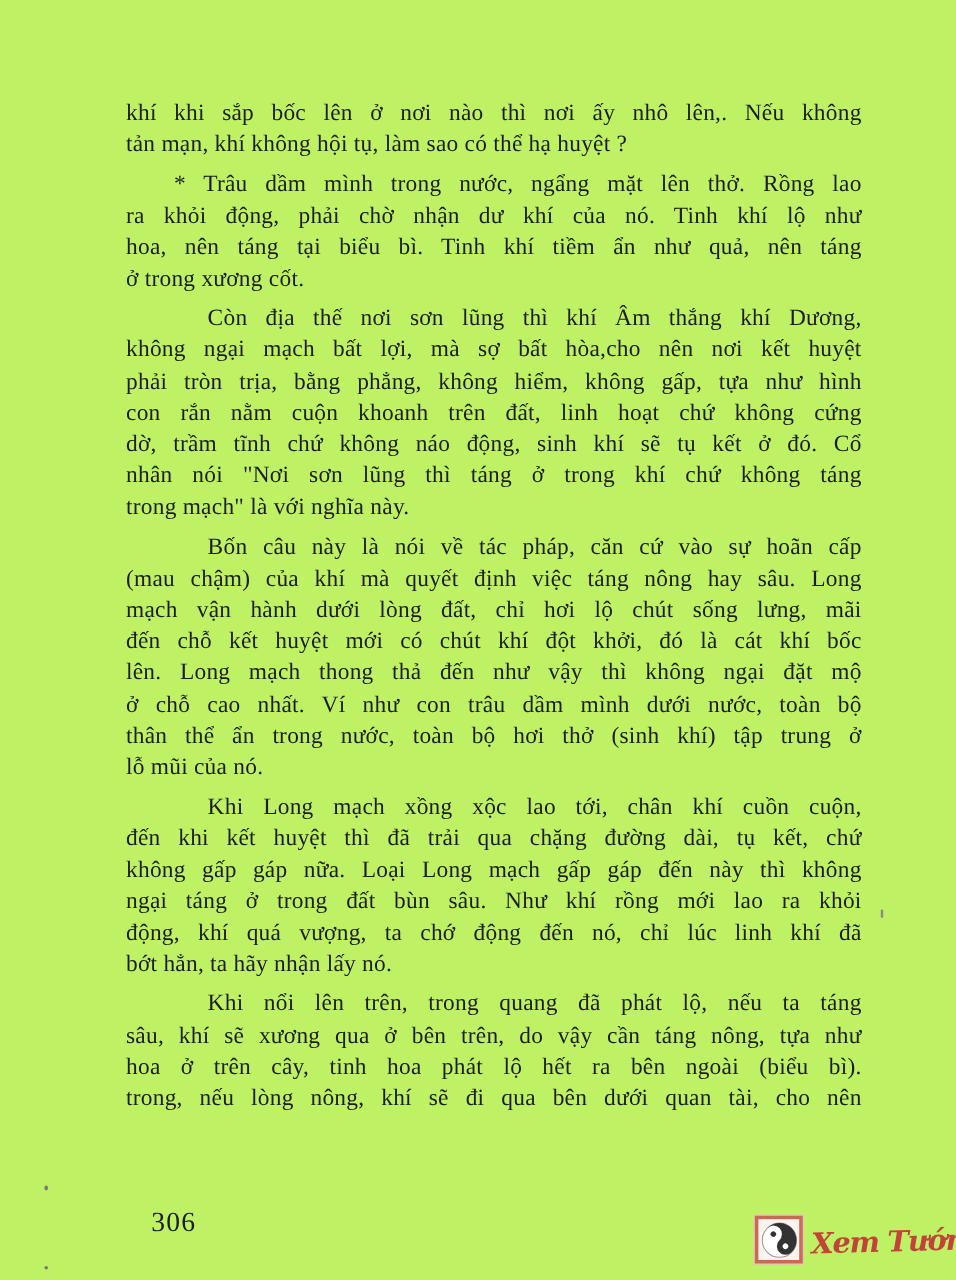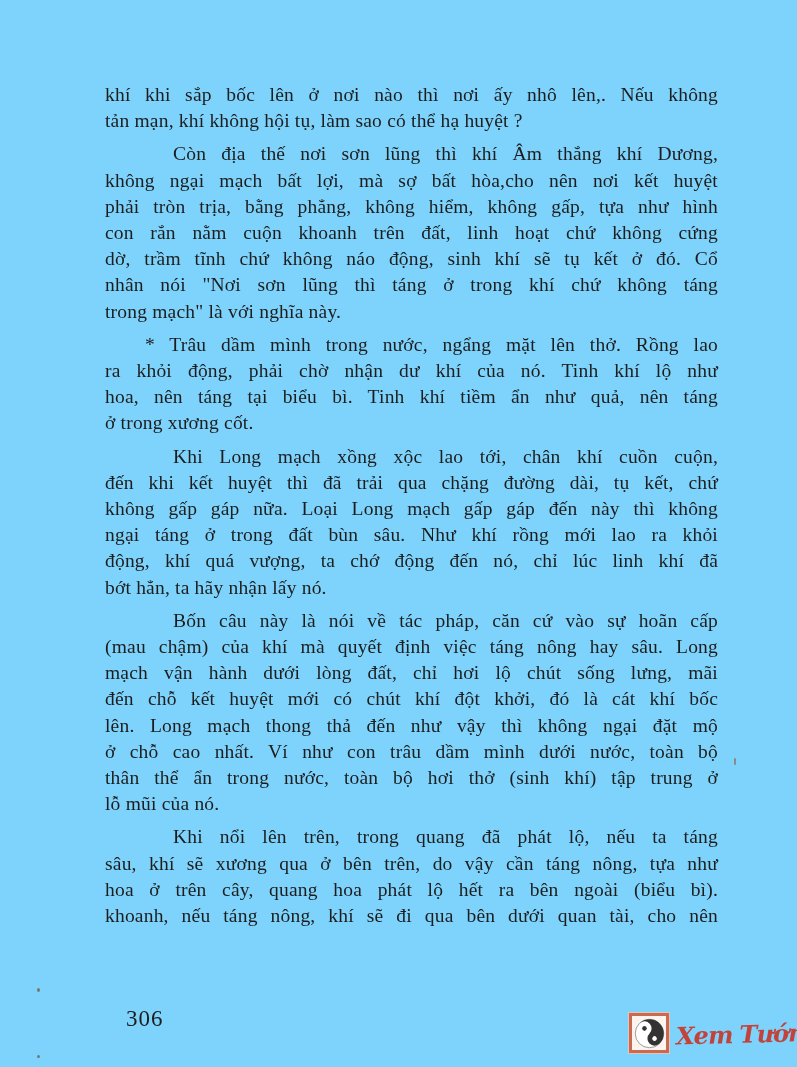--- a/index.html
+++ b/index.html
@@ -1,21 +1,21 @@
 <!DOCTYPE html>
 <html><head>
 <meta charset="utf-8">
 <style>
   html,body{margin:0;padding:0;}
   body{
     width:797px;height:1067px;position:relative;overflow:hidden;
     background:#fefefe;
     font-family:"Liberation Serif","DejaVu Serif",serif;
   }
-  .page{position:absolute;inset:0;background:#7dd3fc;}
+  .page{position:absolute;inset:0;background:#bef264;}
   .text-block{
     position:absolute;left:105px;top:82px;width:613px;
     color:#1d1d1d;font-size:19.5px;line-height:26.2px;
     letter-spacing:0.2px;
   }
   .para{margin:0 0 0 0;padding:0;}
   .para + .para{margin-top:7px;}
   .line{
     text-align:justify;
     -moz-text-align-last:justify;
@@ -56,61 +56,61 @@
 <div class="page">
 
   <div class="text-block">
 
     <div class="para">
       <div class="line">khí khi sắp bốc lên ở nơi nào thì nơi ấy nhô lên,. Nếu không</div>
       <div class="line short">tản mạn, khí không hội tụ, làm sao có thể hạ huyệt ?</div>
     </div>
 
     <div class="para">
+      <div class="line ind-sm">* Trâu dầm mình trong nước, ngẩng mặt lên thở. Rồng lao</div>
+      <div class="line">ra khỏi động, phải chờ nhận dư khí của nó. Tinh khí lộ như</div>
+      <div class="line">hoa, nên táng tại biểu bì. Tinh khí tiềm ẩn như quả, nên táng</div>
+      <div class="line short">ở trong xương cốt.</div>
+    </div>
+
+    <div class="para">
       <div class="line ind">Còn địa thế nơi sơn lũng thì khí Âm thắng khí Dương,</div>
       <div class="line">không ngại mạch bất lợi, mà sợ bất hòa,cho nên nơi kết huyệt</div>
       <div class="line">phải tròn trịa, bằng phẳng, không hiểm, không gấp, tựa như hình</div>
       <div class="line">con rắn nằm cuộn khoanh trên đất, linh hoạt chứ không cứng</div>
       <div class="line">dờ, trầm tĩnh chứ không náo động, sinh khí sẽ tụ kết ở đó. Cổ</div>
       <div class="line">nhân nói "Nơi sơn lũng thì táng ở trong khí chứ không táng</div>
       <div class="line short">trong mạch" là với nghĩa này.</div>
-    </div>
-
-    <div class="para">
-      <div class="line ind-sm">* Trâu dầm mình trong nước, ngẩng mặt lên thở. Rồng lao</div>
-      <div class="line">ra khỏi động, phải chờ nhận dư khí của nó. Tinh khí lộ như</div>
-      <div class="line">hoa, nên táng tại biểu bì. Tinh khí tiềm ẩn như quả, nên táng</div>
-      <div class="line short">ở trong xương cốt.</div>
-    </div>
-
-    <div class="para">
-      <div class="line ind">Khi Long mạch xồng xộc lao tới, chân khí cuồn cuộn,</div>
-      <div class="line">đến khi kết huyệt thì đã trải qua chặng đường dài, tụ kết, chứ</div>
-      <div class="line">không gấp gáp nữa. Loại Long mạch gấp gáp đến này thì không</div>
-      <div class="line">ngại táng ở trong đất bùn sâu. Như khí rồng mới lao ra khỏi</div>
-      <div class="line">động, khí quá vượng, ta chớ động đến nó, chỉ lúc linh khí đã</div>
-      <div class="line short">bớt hẳn, ta hãy nhận lấy nó.</div>
     </div>
 
     <div class="para">
       <div class="line ind">Bốn câu này là nói về tác pháp, căn cứ vào sự hoãn cấp</div>
       <div class="line">(mau chậm) của khí mà quyết định việc táng nông hay sâu. Long</div>
       <div class="line">mạch vận hành dưới lòng đất, chỉ hơi lộ chút sống lưng, mãi</div>
       <div class="line">đến chỗ kết huyệt mới có chút khí đột khởi, đó là cát khí bốc</div>
       <div class="line">lên. Long mạch thong thả đến như vậy thì không ngại đặt mộ</div>
       <div class="line">ở chỗ cao nhất. Ví như con trâu dầm mình dưới nước, toàn bộ</div>
       <div class="line">thân thể ẩn trong nước, toàn bộ hơi thở (sinh khí) tập trung ở</div>
       <div class="line short">lỗ mũi của nó.</div>
     </div>
 
     <div class="para">
+      <div class="line ind">Khi Long mạch xồng xộc lao tới, chân khí cuồn cuộn,</div>
+      <div class="line">đến khi kết huyệt thì đã trải qua chặng đường dài, tụ kết, chứ</div>
+      <div class="line">không gấp gáp nữa. Loại Long mạch gấp gáp đến này thì không</div>
+      <div class="line">ngại táng ở trong đất bùn sâu. Như khí rồng mới lao ra khỏi</div>
+      <div class="line">động, khí quá vượng, ta chớ động đến nó, chỉ lúc linh khí đã</div>
+      <div class="line short">bớt hẳn, ta hãy nhận lấy nó.</div>
+    </div>
+
+    <div class="para">
       <div class="line ind">Khi nổi lên trên, trong quang đã phát lộ, nếu ta táng</div>
       <div class="line">sâu, khí sẽ xương qua ở bên trên, do vậy cần táng nông, tựa như</div>
-      <div class="line">hoa ở trên cây, quang hoa phát lộ hết ra bên ngoài (biểu bì).</div>
-      <div class="line">khoanh, nếu táng nông, khí sẽ đi qua bên dưới quan tài, cho nên</div>
+      <div class="line">hoa ở trên cây, tinh hoa phát lộ hết ra bên ngoài (biểu bì).</div>
+      <div class="line">trong, nếu lòng nông, khí sẽ đi qua bên dưới quan tài, cho nên</div>
     </div>
 
   </div>
 
   <div class="footer-page-number">306</div>
 
   <div class="watermark">
     <span class="wm-badge">
       <svg viewBox="0 0 100 100" width="31" height="31" aria-hidden="true">
         <g transform="rotate(-45 50 50)">

